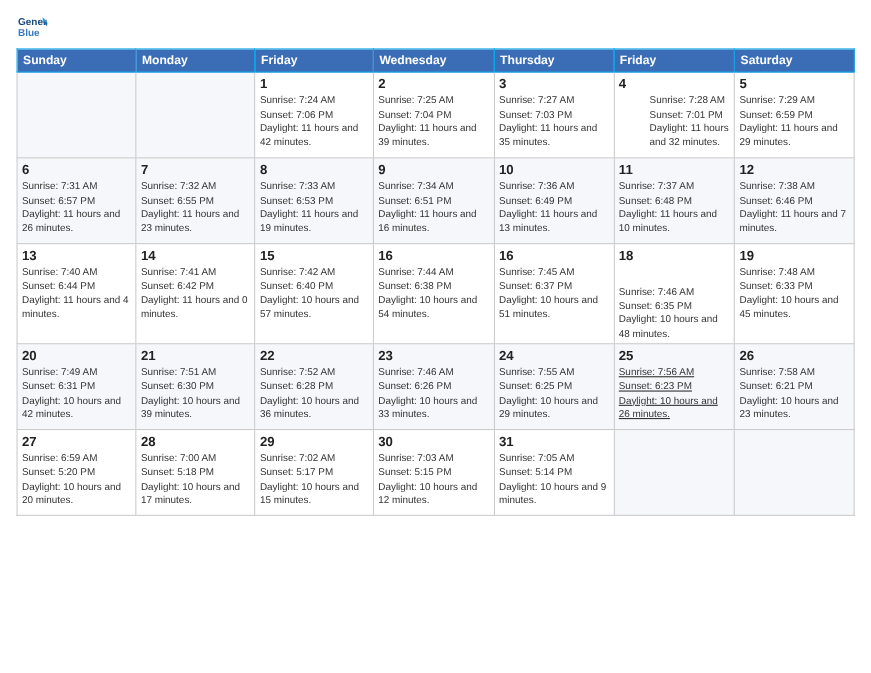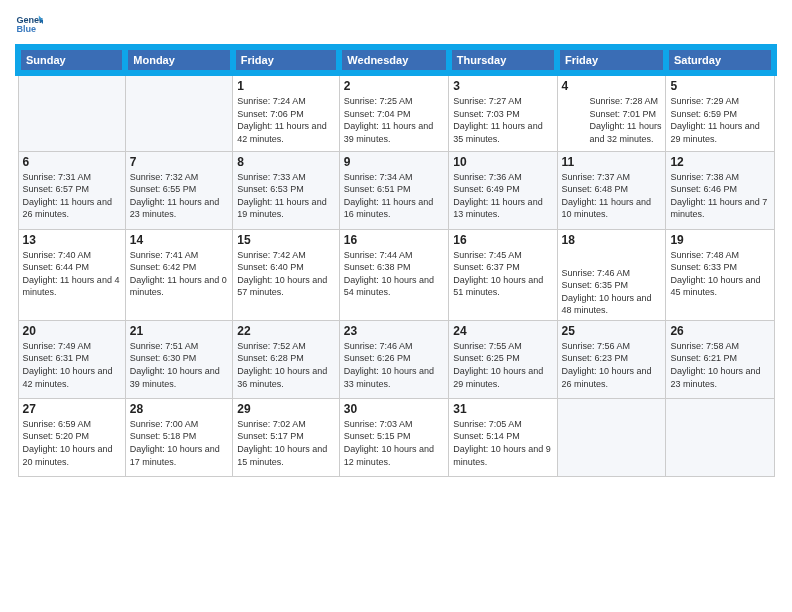--- a/index.html
+++ b/index.html
@@ -47,21 +47,21 @@
       border-collapse: collapse;
       font-size: 9.5px;
     }
     .calendar th {
       background: #3a6db5;
       color: #fff;
       text-align: left;
       padding: 4px 5px;
       font-size: 11px;
       font-weight: bold;
-      border: 6px solid #0ea5e9;
+      border: 1px solid #0ea5e9;
     }
     .calendar td {
       vertical-align: top;
       border: 1px solid #ccc;
       padding: 3px 4px;
       width: 113px;
       height: 78px;
       background: #fff;
     }
     .calendar tr:nth-child(even) td {
@@ -263,21 +263,21 @@
 Daylight: 10 hours and 33 minutes.</div>
           </td>
           <td>
             <span class="day-num">24</span>
             <div class="day-info" style="white-space: pre-line;">Sunrise: 7:55 AM
 Sunset: 6:25 PM
 Daylight: 10 hours and 29 minutes.</div>
           </td>
           <td>
             <span class="day-num">25</span>
-            <div class="day-info" style="white-space: pre-line;">Sunrise: 7:56 AM
+            <div class="day-info" style="white-space: pre-line; text-decoration: underline;">Sunrise: 7:56 AM
 Sunset: 6:23 PM
 Daylight: 10 hours and 26 minutes.</div>
           </td>
           <td>
             <span class="day-num">26</span>
             <div class="day-info" style="white-space: pre-line;">Sunrise: 7:58 AM
 Sunset: 6:21 PM
 Daylight: 10 hours and 23 minutes.</div>
           </td>
         </tr>

